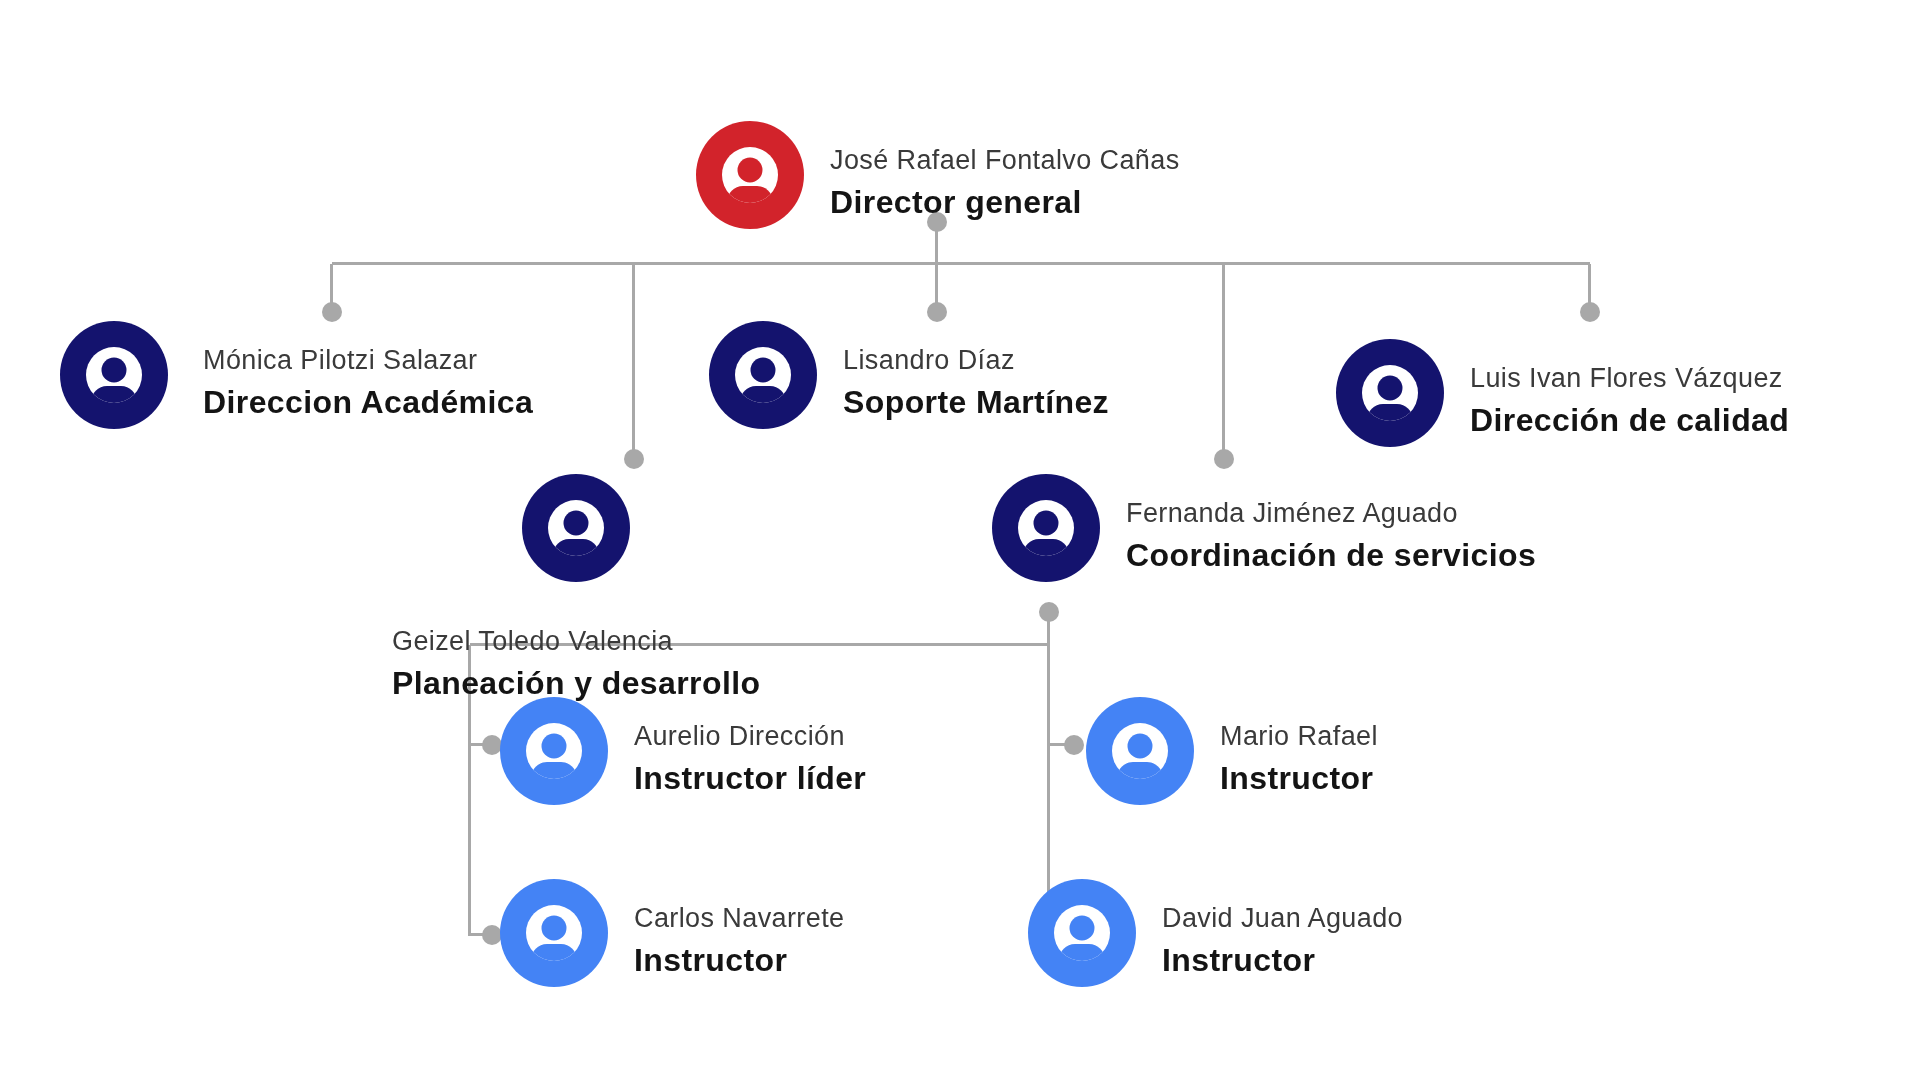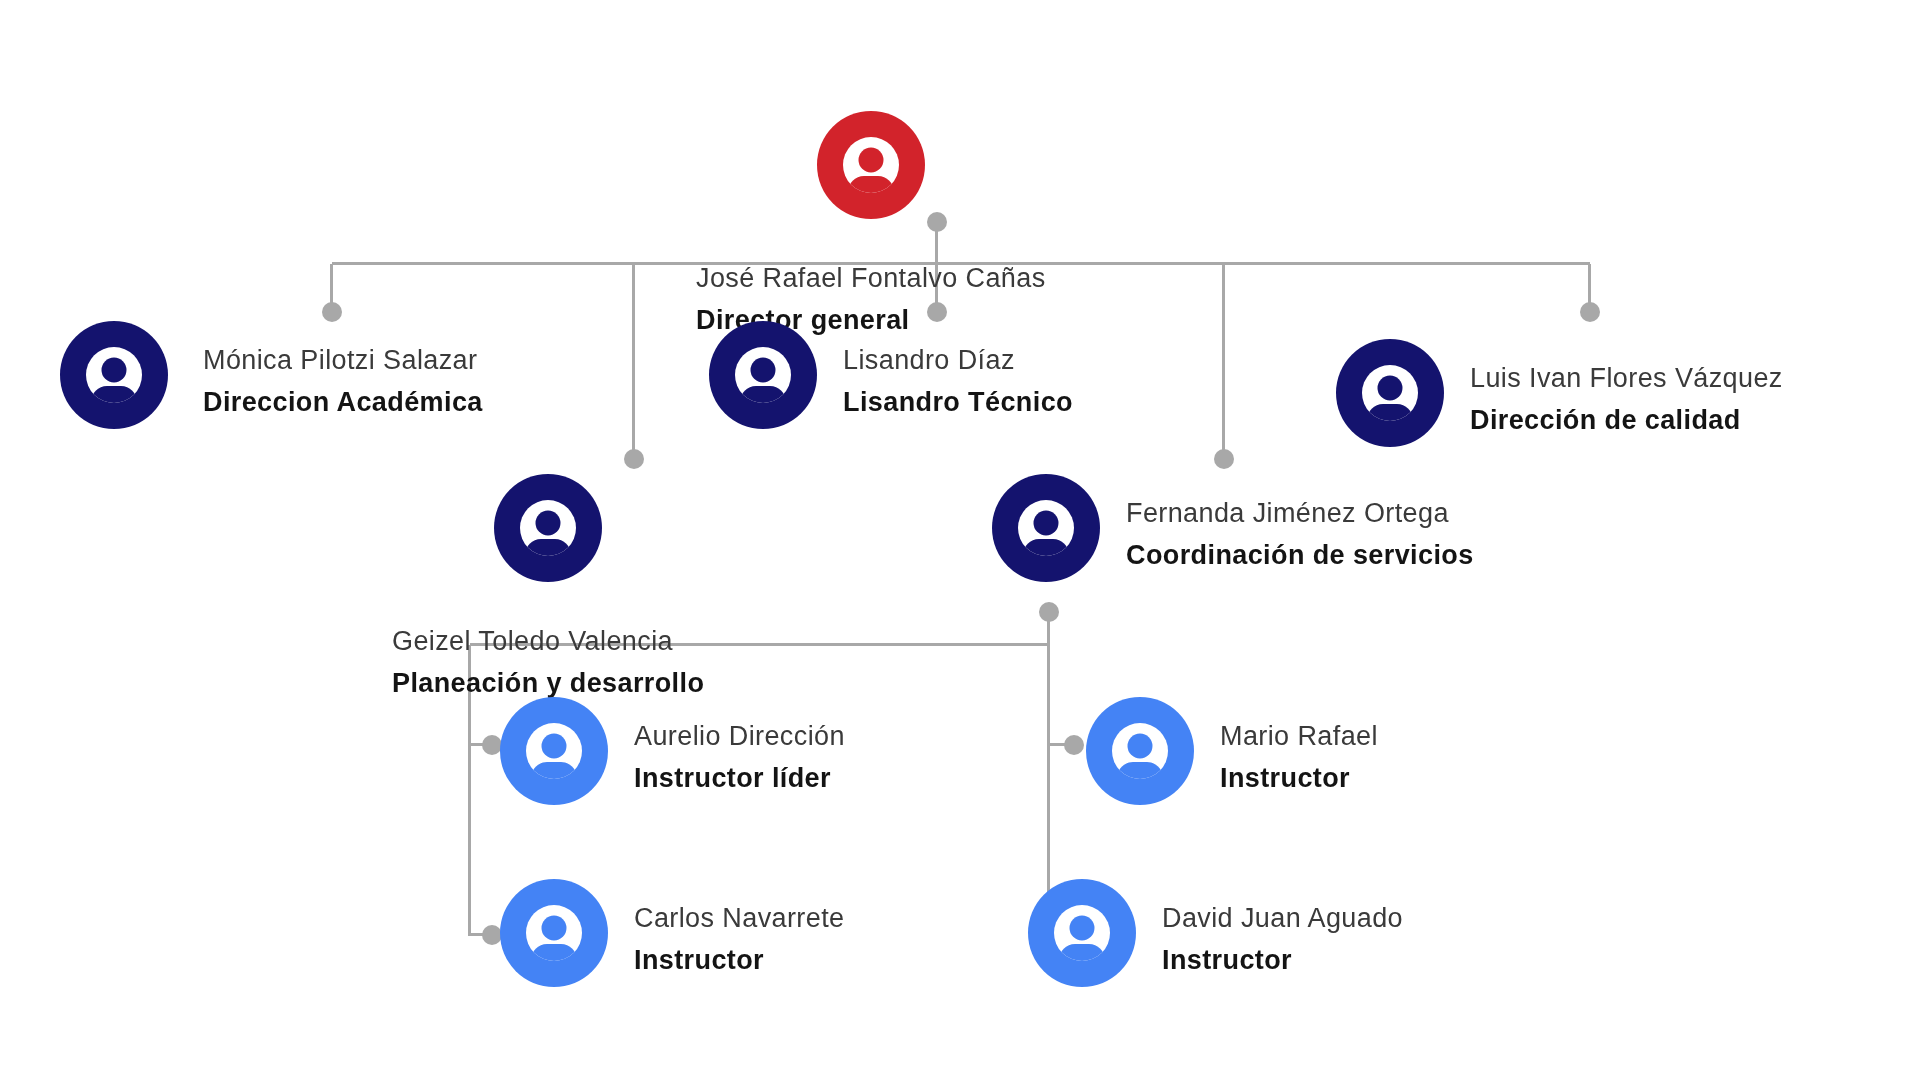--- a/index.html
+++ b/index.html
@@ -16,21 +16,21 @@
   
   .node { position:absolute; display:flex; align-items:center; gap:26px; height:108px; }
   .avatar { width:108px; height:108px; flex:0 0 108px; display:block; }
   .avatar--red  { color:#d2232b; }
   .avatar--navy { color:#14136e; }
   .avatar--blue { color:#4483f5; }
   .labels { display:flex; flex-direction:column; justify-content:center;
             height:108px; padding-top:12px; white-space:nowrap; }
   .person-name  { font-size:27px; font-weight:400; color:#3a3a3a;
                   line-height:42px; letter-spacing:0.4px; }
-  .person-title { font-size:27px; font-weight:700; color:#141414;
+  .person-title { font-size:32px; font-weight:700; color:#141414;
                   line-height:42px; letter-spacing:0.4px; }
 </style>
 </head>
 <body>
 
 <div class="canvas">
 
   <svg width="0" height="0" style="position:absolute">
     <defs>
       <clipPath id="avatar-clip">
@@ -59,21 +59,21 @@
   <div class="dot" style="left:927px; top:302px;"></div>
   <div class="dot" style="left:1580px;top:302px;"></div>
   <div class="dot" style="left:624px; top:449px;"></div>
   <div class="dot" style="left:1214px;top:449px;"></div>
   <div class="dot" style="left:1039px;top:602px;"></div>
   <div class="dot" style="left:482px; top:735px;"></div>
   <div class="dot" style="left:482px; top:925px;"></div>
   <div class="dot" style="left:1064px;top:735px;"></div>
   <div class="dot" style="left:1064px;top:925px;"></div>
 
-  <div class="node" style="left:696px; top:111px;flex-direction:column;">
+  <div class="node" style="left:696px; top:121px;">
     <svg class="avatar avatar--red" viewBox="0 0 108 108">
       <circle cx="54" cy="54" r="54" fill="currentColor"></circle>
       <circle cx="54" cy="54" r="28" fill="#ffffff"></circle>
       <g clip-path="url(#avatar-clip)">
         <circle cx="54" cy="49" r="12.5" fill="currentColor"></circle>
         <rect x="31" y="65" width="46" height="34" rx="16" fill="currentColor"></rect>
       </g>
     </svg>
     <div class="labels">
       <div class="person-name">José Rafael Fontalvo Cañas</div>
@@ -100,21 +100,21 @@
     <svg class="avatar avatar--navy" viewBox="0 0 108 108">
       <circle cx="54" cy="54" r="54" fill="currentColor"></circle>
       <circle cx="54" cy="54" r="28" fill="#ffffff"></circle>
       <g clip-path="url(#avatar-clip)">
         <circle cx="54" cy="49" r="12.5" fill="currentColor"></circle>
         <rect x="31" y="65" width="46" height="34" rx="16" fill="currentColor"></rect>
       </g>
     </svg>
     <div class="labels">
       <div class="person-name">Lisandro Díaz</div>
-      <div class="person-title">Lisandro Técnico</div>
+      <div class="person-title">Soporte Martínez</div>
     </div>
   </div>
 
   <div class="node" style="left:1336px; top:339px;">
     <svg class="avatar avatar--navy" viewBox="0 0 108 108">
       <circle cx="54" cy="54" r="54" fill="currentColor"></circle>
       <circle cx="54" cy="54" r="28" fill="#ffffff"></circle>
       <g clip-path="url(#avatar-clip)">
         <circle cx="54" cy="49" r="12.5" fill="currentColor"></circle>
         <rect x="31" y="65" width="46" height="34" rx="16" fill="currentColor"></rect>
@@ -144,21 +144,21 @@
   <div class="node" style="left:992px; top:474px;">
     <svg class="avatar avatar--navy" viewBox="0 0 108 108">
       <circle cx="54" cy="54" r="54" fill="currentColor"></circle>
       <circle cx="54" cy="54" r="28" fill="#ffffff"></circle>
       <g clip-path="url(#avatar-clip)">
         <circle cx="54" cy="49" r="12.5" fill="currentColor"></circle>
         <rect x="31" y="65" width="46" height="34" rx="16" fill="currentColor"></rect>
       </g>
     </svg>
     <div class="labels">
-      <div class="person-name">Fernanda Jiménez Ortega</div>
+      <div class="person-name">Fernanda Jiménez Aguado</div>
       <div class="person-title">Coordinación de servicios</div>
     </div>
   </div>
 
   <div class="node" style="left:500px; top:697px;">
     <svg class="avatar avatar--blue" viewBox="0 0 108 108">
       <circle cx="54" cy="54" r="54" fill="currentColor"></circle>
       <circle cx="54" cy="54" r="28" fill="#ffffff"></circle>
       <g clip-path="url(#avatar-clip)">
         <circle cx="54" cy="49" r="12.5" fill="currentColor"></circle>

